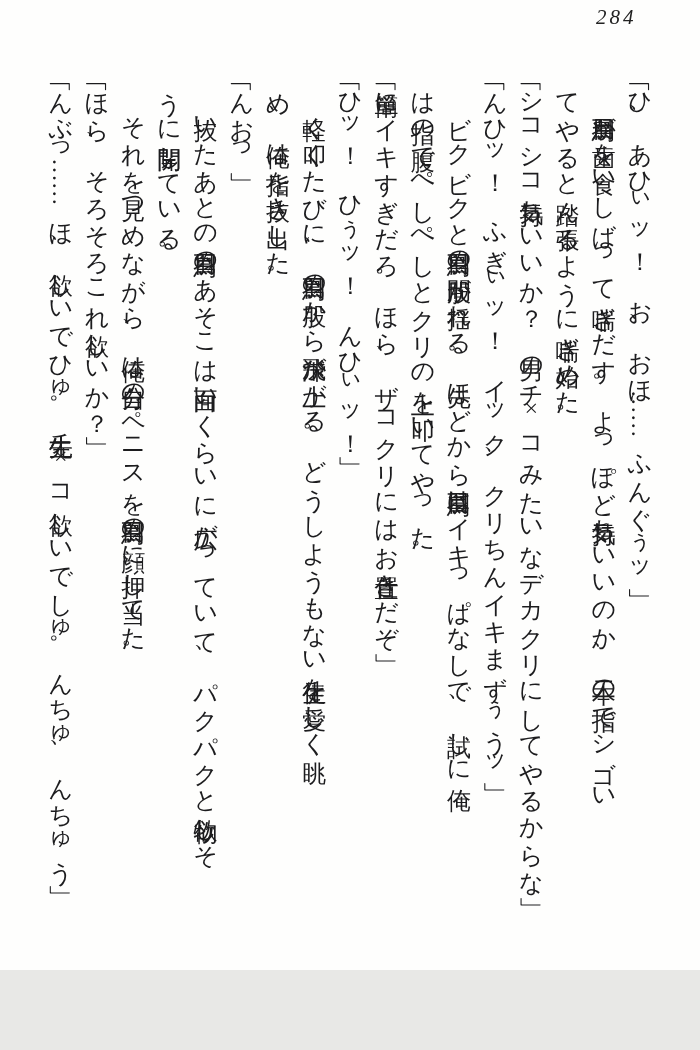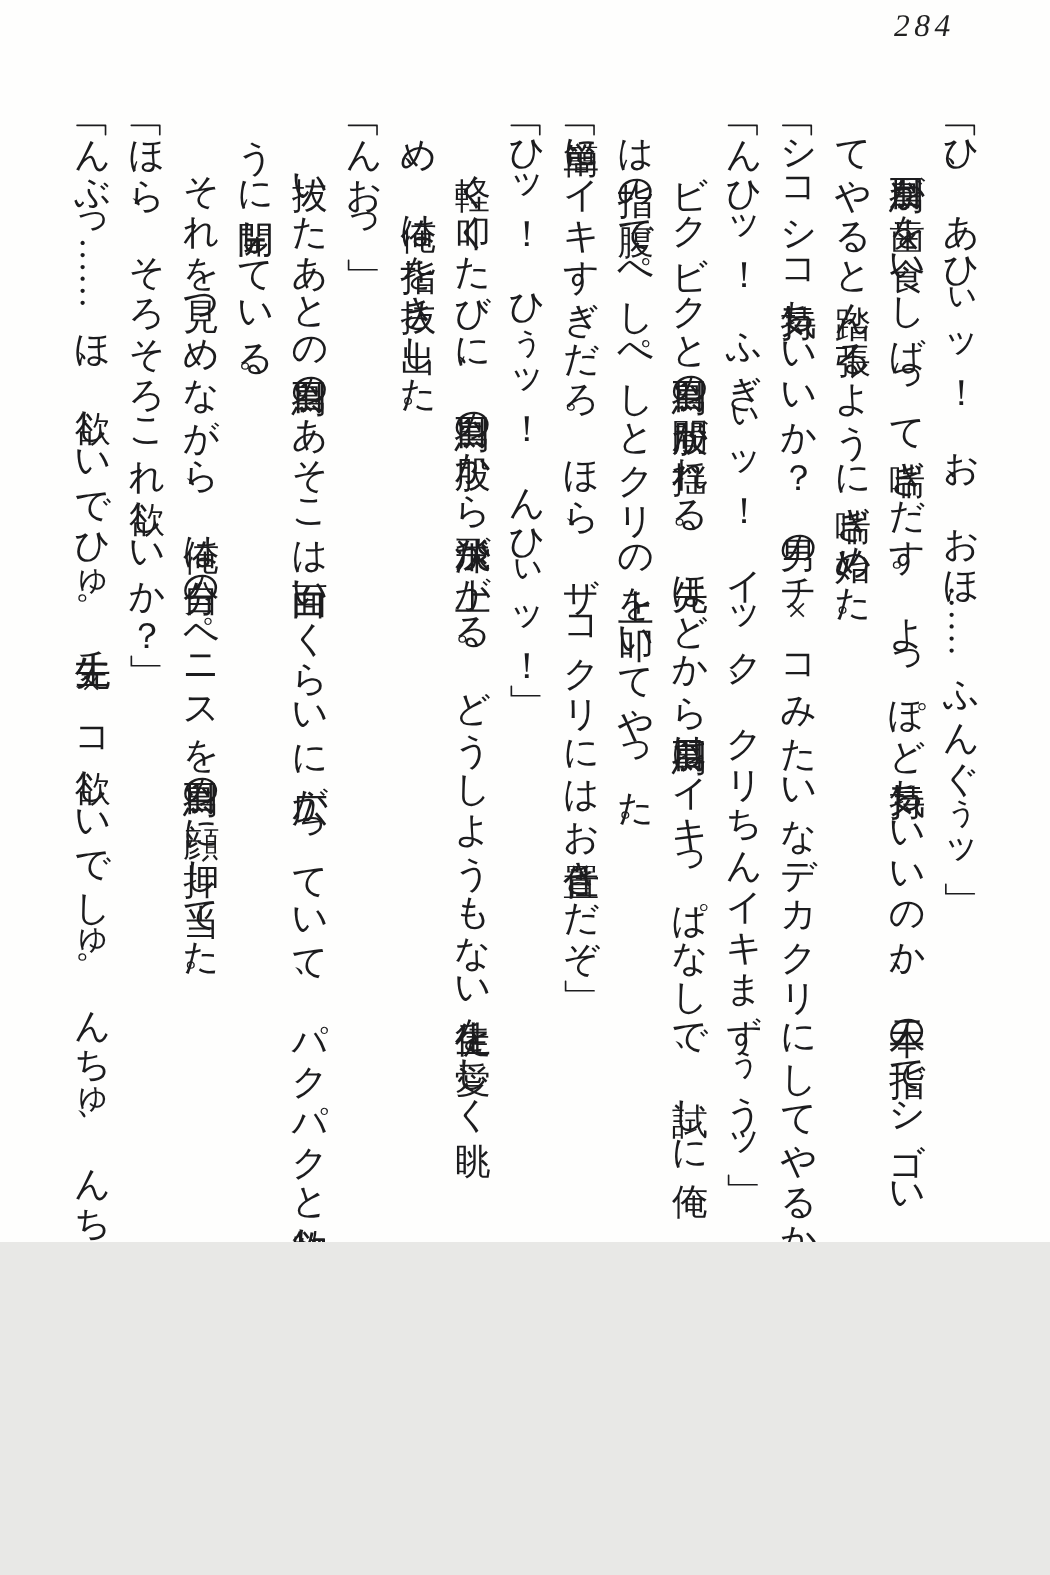--- a/index.html
+++ b/index.html
@@ -5,21 +5,21 @@
   html, body {
     margin: 0;
     padding: 0;
     width: 700px;
     height: 1050px;
     background: #e8e8e6;
   }
   .page {
     position: relative;
     width: 700px;
-    height: 828px;
+    height: 970px;
     overflow: hidden;
     background: radial-gradient(ellipse 130% 120% at 50% 45%, #fefefd 60%, #fbfbf9 85%, #f4f4f1 100%);
     font-family: "Liberation Serif", "DejaVu Serif", serif;
     color: #1c1c1e;
   }
   .page-number {
     position: absolute;
     top: 5px;
     left: 596px;
     font-size: 21px;

